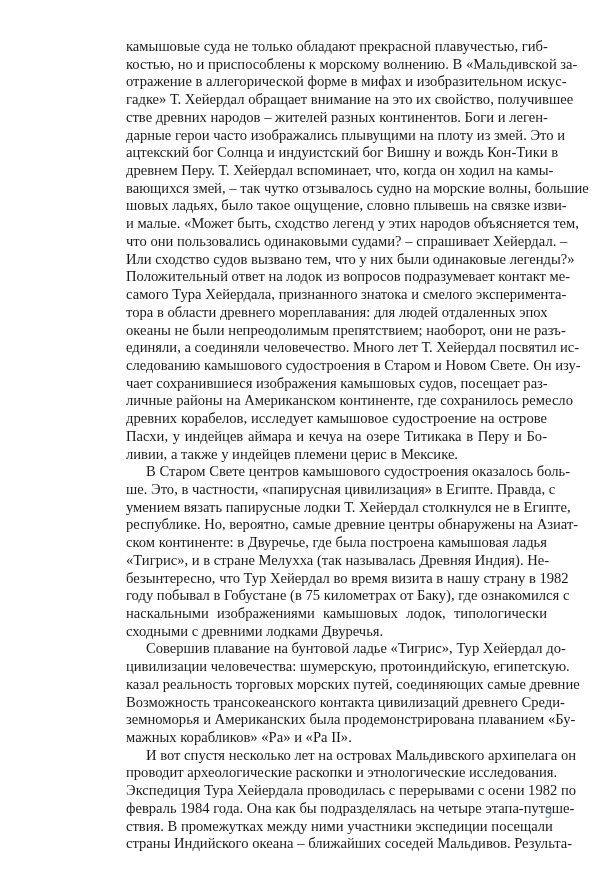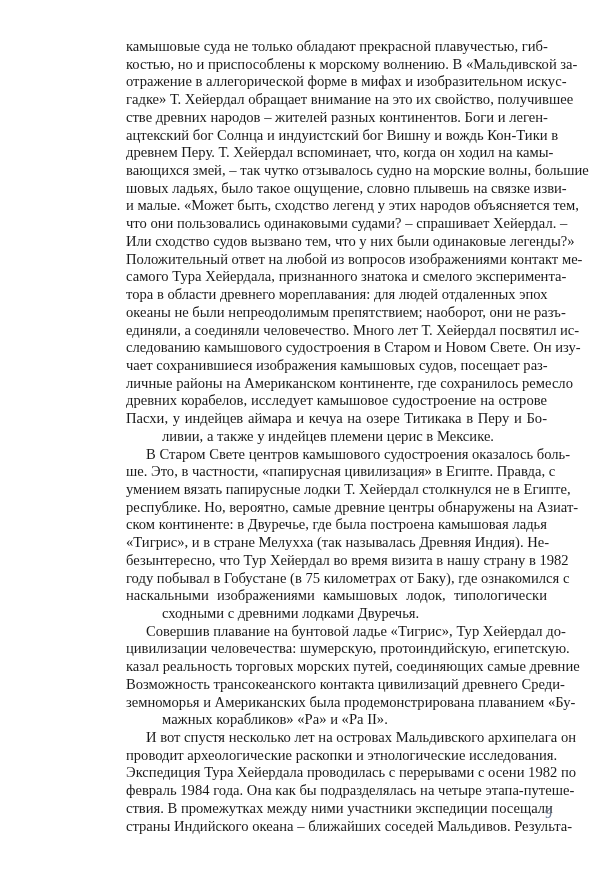--- a/index.html
+++ b/index.html
@@ -6,45 +6,46 @@
   body { width: 600px; height: 877px; position: relative; overflow: hidden; }
   .page {
     position: absolute; left: 126px; top: 38px; width: 421px;
     font-family: "Liberation Serif", "DejaVu Serif", serif;
     font-size: 14.6px; line-height: 17.72px; color: #1a1a1a;
   }
   .line {
     display: block; white-space: nowrap; text-align: justify;
     text-align-last: justify; height: 17.72px; overflow: visible;
   }
-  .line.last { text-align-last: left; margin-left: 36px; }
+  .line.last { text-align-last: left; }
   .line.indent { padding-left: 20px; }
   .page-number {
     position: absolute; left: 545px; top: 806px;
     font-family: "Liberation Serif", "DejaVu Serif", serif;
     font-size: 14px; color: #6a7a90;
   }
 </style>
 </head>
 <body>
 
 <div class="page" id="body">
     <span class="line">камышовые суда не только обладают прекрасной плавучестью, гиб-</span>
     <span class="line">костью, но и приспособлены к морскому волнению. В «Мальдивской за-</span>
     <span class="line">отражение в аллегорической форме в мифах и изобразительном искус-</span>
     <span class="line">гадке» Т. Хейердал обращает внимание на это их свойство, получившее</span>
     <span class="line">стве древних народов – жителей разных континентов. Боги и леген-</span>
+    <span class="line">дарные герои часто изображались плывущими на плоту из змей. Это и</span>
     <span class="line">ацтекский бог Солнца и индуистский бог Вишну и вождь Кон-Тики в</span>
     <span class="line">древнем Перу. Т. Хейердал вспоминает, что, когда он ходил на камы-</span>
     <span class="line">вающихся змей, – так чутко отзывалось судно на морские волны, большие</span>
     <span class="line">шовых ладьях, было такое ощущение, словно плывешь на связке изви-</span>
     <span class="line">и малые. «Может быть, сходство легенд у этих народов объясняется тем,</span>
     <span class="line">что они пользовались одинаковыми судами? – спрашивает Хейердал. –</span>
     <span class="line">Или сходство судов вызвано тем, что у них были одинаковые легенды?»</span>
-    <span class="line">Положительный ответ на любой из вопросов изображениями контакт ме-</span>
+    <span class="line">Положительный ответ на лодок из вопросов подразумевает контакт ме-</span>
     <span class="line">самого Тура Хейердала, признанного знатока и смелого эксперимента-</span>
     <span class="line">тора в области древнего мореплавания: для людей отдаленных эпох</span>
     <span class="line">океаны не были непреодолимым препятствием; наоборот, они не разъ-</span>
     <span class="line">единяли, а соединяли человечество. Много лет Т. Хейердал посвятил ис-</span>
     <span class="line">следованию камышового судостроения в Старом и Новом Свете. Он изу-</span>
     <span class="line">чает сохранившиеся изображения камышовых судов, посещает раз-</span>
     <span class="line">личные районы на Американском континенте, где сохранилось ремесло</span>
     <span class="line">древних корабелов, исследует камышовое судостроение на острове</span>
     <span class="line">Пасхи, у индейцев аймара и кечуа на озере Титикака в Перу и Бо-</span>
     <span class="line last">ливии, а также у индейцев племени церис в Мексике.</span>

